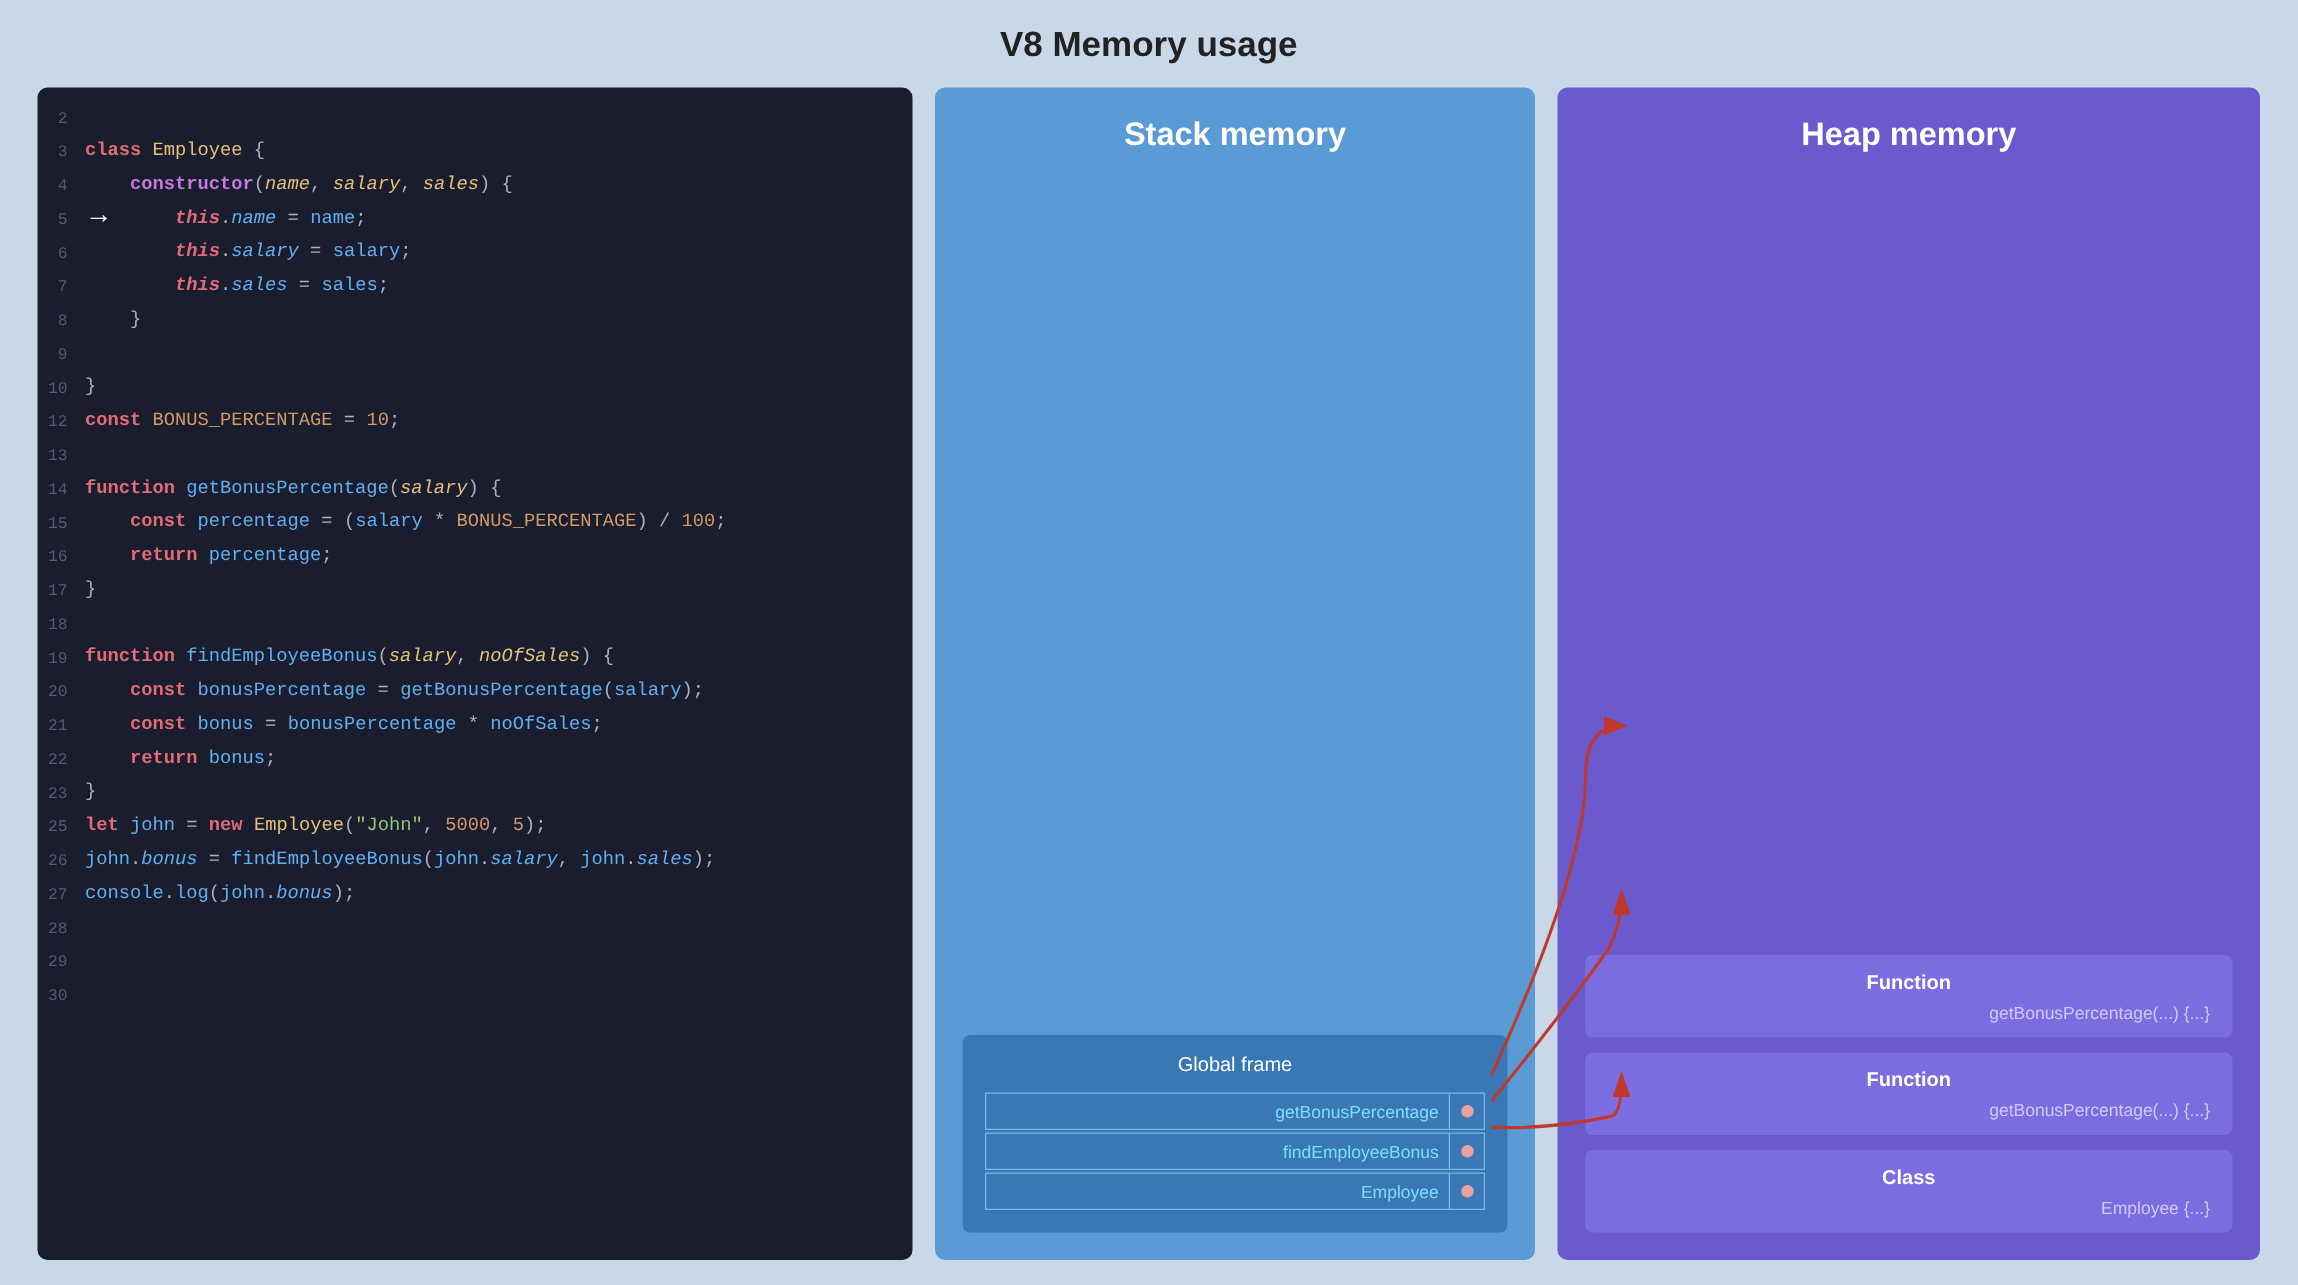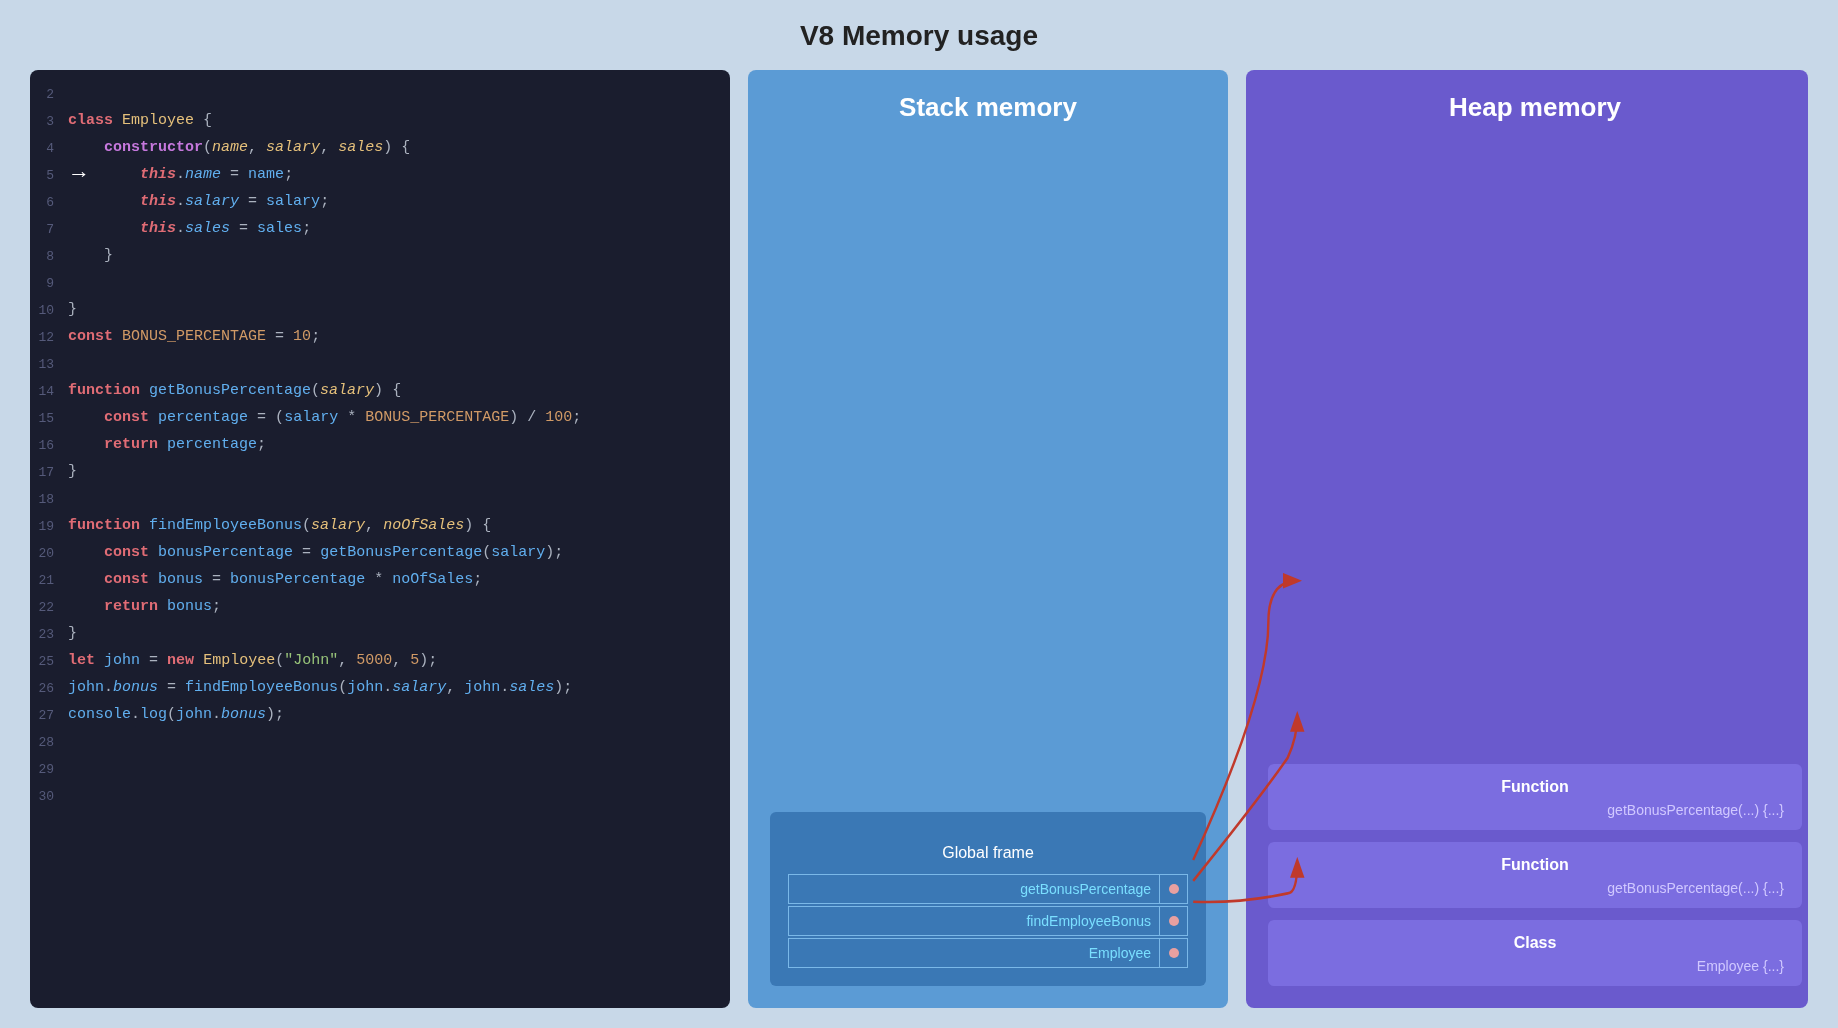--- a/index.html
+++ b/index.html
@@ -103,21 +103,21 @@
       font-size: 26px;
       font-weight: 700;
       color: white;
       text-align: center;
       margin-bottom: 18px;
     }
     .global-frame {
       background: #3a78b5;
       border-radius: 6px;
       margin-top: auto;
-      padding: 32px 18px 18px 18px;
+      padding: 16px 18px 18px 18px;
       position: relative;
     }
     .global-frame-title {
       text-align: center;
       color: white;
       font-size: 16px;
       margin-bottom: 12px;
     }
     .frame-row {
       display: flex;
@@ -150,21 +150,21 @@
     }
 
     
     .heap-panel {
       background: #6a5acd;
       border-radius: 8px;
       flex: 1;
       min-height: 920px;
       display: flex;
       flex-direction: column;
-      padding: 22px 6px 22px 22px;
+      padding: 22px 22px 22px 22px;
       position: relative;
     }
     .heap-title {
       font-size: 26px;
       font-weight: 700;
       color: white;
       text-align: center;
       margin-bottom: 18px;
     }
     .heap-items {

